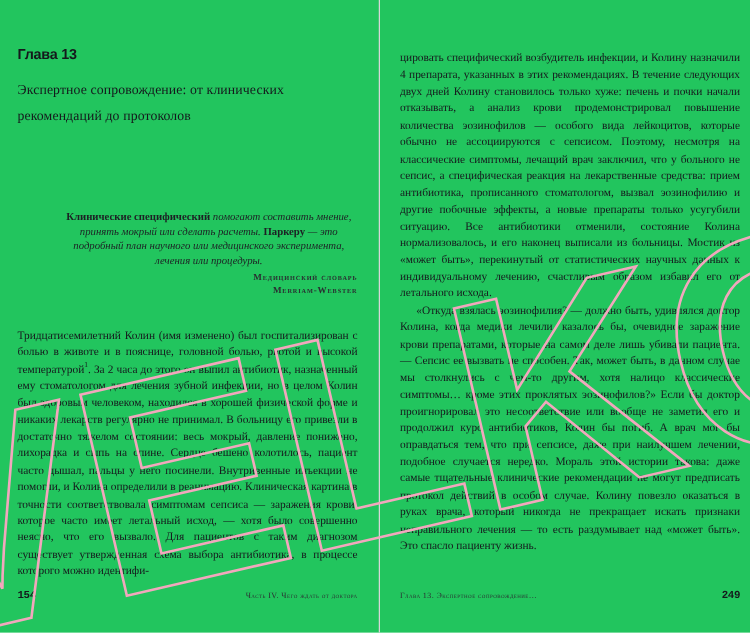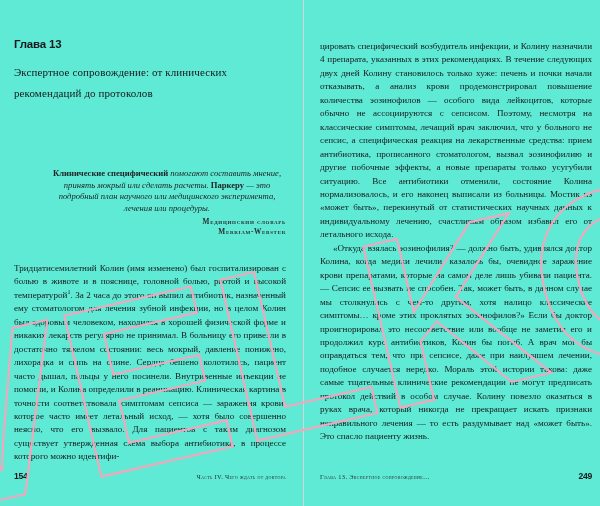--- a/index.html
+++ b/index.html
@@ -11,21 +11,21 @@
     width: 600px;
     height: 506px;
     overflow: hidden;
     font-family: "Liberation Serif", "DejaVu Serif", serif;
     color: #1a1a1a;
   }
   #spread {
     position: relative;
     width: 600px;
     height: 506px;
-    background: #5eead4;
+    background: #22c55e;
   }
   
   #watermark {
     position: absolute;
     left: 0;
     top: 0;
     width: 600px;
     height: 506px;
     pointer-events: none;
     z-index: 5;
@@ -147,21 +147,21 @@
   .body-col sup {
     font-size: 6px;
     vertical-align: super;
     line-height: 0;
   }
 
   
   .folio {
     position: absolute;
     bottom: 25px;
-    font-family: Liberation Sans, sans-serif;
+    font-family: Liberation Mono, monospace;
     font-weight: 700;
     font-size: 8.6px;
     color: #15181c;
     letter-spacing: -0.3px;
     margin-top: 12px;
   }
   .folio-left  { left: 0; }
   .folio-right { right: 0; }
   .runfoot {
     position: absolute;

